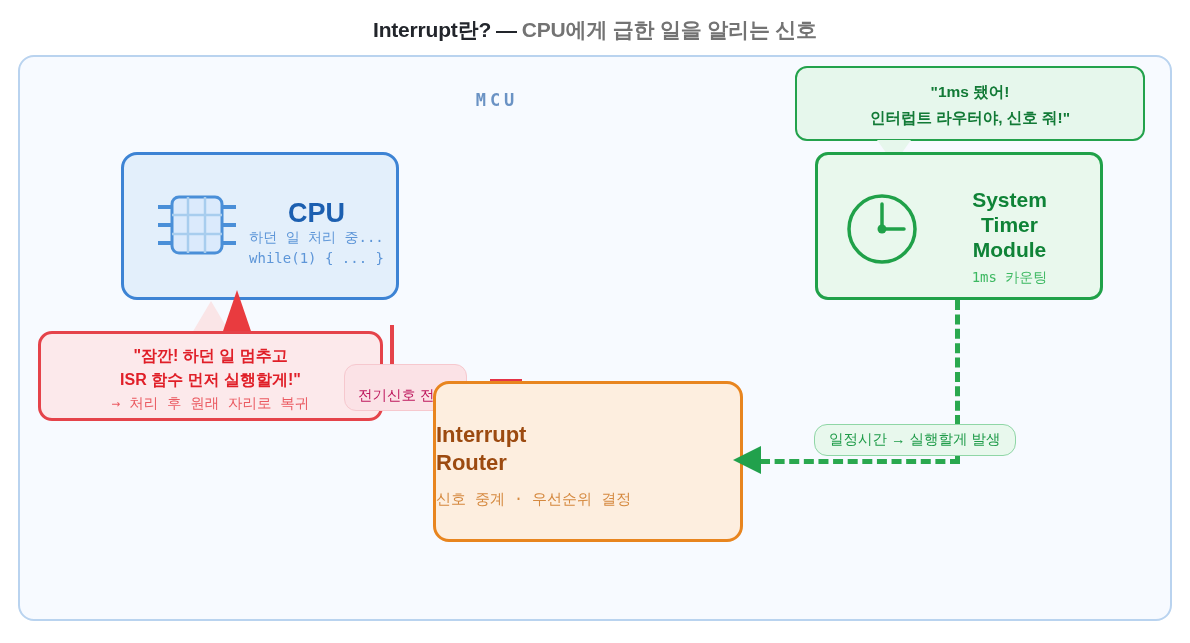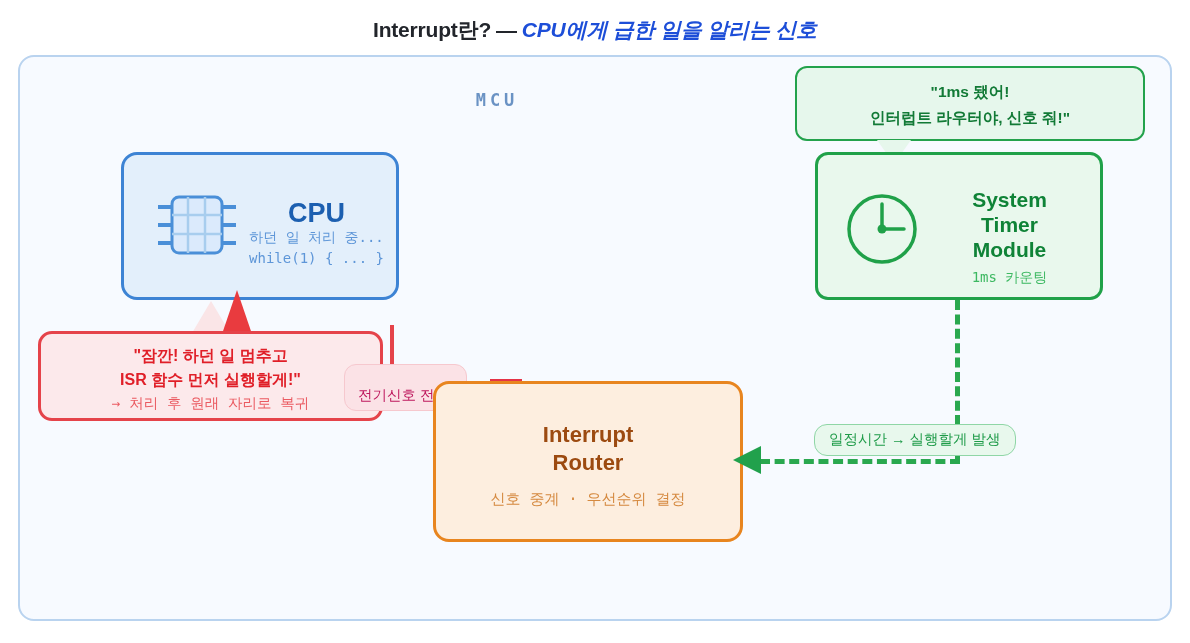--- a/index.html
+++ b/index.html
@@ -23,21 +23,21 @@
     left: 0;
     width: 1190px;
     text-align: center;
     font-size: 21px;
     font-weight: bold;
     letter-spacing: -0.2px;
     white-space: nowrap;
   }
   #page-title .t-main { color: #22252b; }
   #page-title .t-dash { color: #22252b; padding: 0 5px; }
-  #page-title .t-accent { color: #1d4ed8; font-style: italic; }
+  #page-title .t-accent { color: #737373; }
 
   
   #mcu-container {
     position: absolute;
     left: 18px;
     top: 55px;
     width: 1154px;
     height: 566px;
     border: 2px solid #b9d3ef;
     border-radius: 16px;
@@ -198,21 +198,20 @@
   #router-box {
     position: absolute;
     left: 433px;
     top: 381px;
     width: 310px;
     height: 161px;
     border: 3px solid #e8851f;
     border-radius: 16px;
     background: #fdeedf;
     box-sizing: border-box;
-    text-align: center;
   }
   #router-title {
     margin-top: 37px;
     font-size: 22px;
     font-weight: bold;
     color: #9c4a10;
     line-height: 1.25;
   }
   #router-sub {
     margin-top: 14px;

